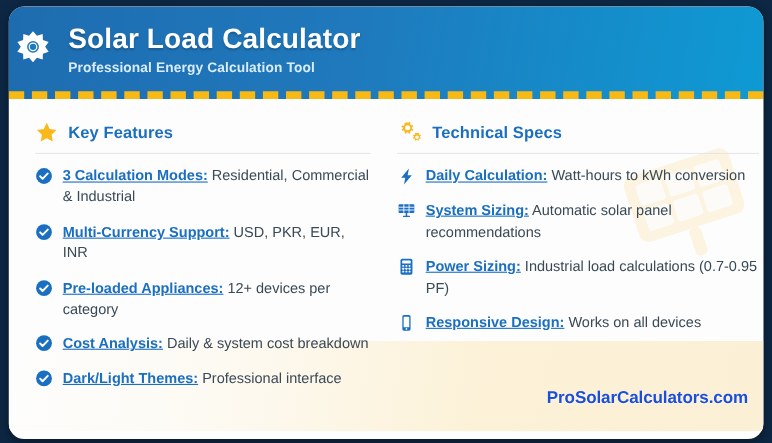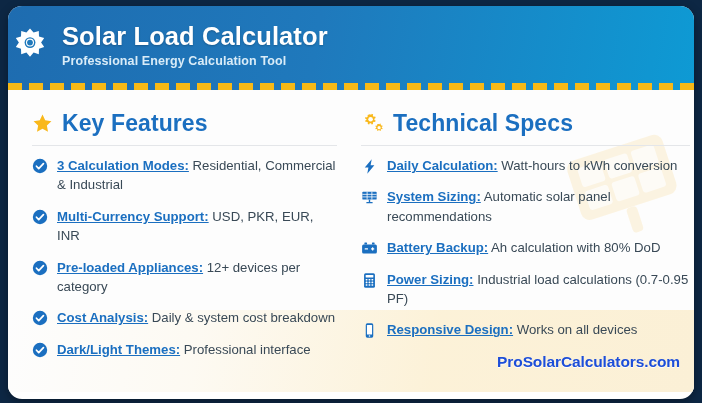--- a/index.html
+++ b/index.html
@@ -110,21 +110,21 @@
     align-items: center;
     gap: 9px;
     margin-bottom: 8px;
   }
 
   .section-icon { width: 21px; height: 21px; flex: 0 0 21px; }
   .section-icon.gears { width: 23px; height: 21px; flex: 0 0 23px; }
 
   .section-title {
     color: #1b6fc0;
-    font-size: 23px;
+    font-size: 15px;
     font-weight: bold;
     letter-spacing: 0.1px;
   }
 
   .rule {
     height: 1px;
     background: #e4e6e9;
     margin: 2px 0 10px 0;
   }
 
@@ -313,37 +313,20 @@
                 <line x1="7.2" y1="3.2" x2="7.2" y2="12.4"></line>
                 <line x1="12.8" y1="3.2" x2="12.8" y2="12.4"></line>
               </g>
             </svg>
           </span>
           <span class="feat-text"><span class="feat-label">System Sizing:</span><span> Automatic solar panel recommendations</span></span>
         </li>
         <li>
           <span class="bullet-icon">
             <svg viewBox="0 0 20 20" width="17" height="17">
-              <g fill="#1b6fc0">
-                <rect x="4.0" y="3.0" width="3.1" height="2.2" rx="0.6"></rect>
-                <rect x="12.9" y="3.0" width="3.1" height="2.2" rx="0.6"></rect>
-                <rect x="1.3" y="5.2" width="17.4" height="10.6" rx="1.8"></rect>
-              </g>
-              <g fill="#ffffff">
-                <rect x="4.3" y="9.6" width="4.0" height="1.6" rx="0.6"></rect>
-                <rect x="11.7" y="9.6" width="4.0" height="1.6" rx="0.6"></rect>
-                <rect x="12.9" y="8.4" width="1.6" height="4.0" rx="0.6"></rect>
-              </g>
-            </svg>
-          </span>
-          <span class="feat-text"><span class="feat-label">Battery Backup:</span><span> Ah calculation with 80% DoD</span></span>
-        </li>
-        <li>
-          <span class="bullet-icon">
-            <svg viewBox="0 0 20 20" width="17" height="17">
               <rect x="3.6" y="1.5" width="12.8" height="17" rx="1.8" fill="#1b6fc0"></rect>
               <rect x="5.5" y="3.4" width="9.0" height="3.2" rx="0.7" fill="#ffffff"></rect>
               <g fill="#ffffff">
                 <rect x="5.5" y="8.1" width="2.1" height="1.9" rx="0.5"></rect>
                 <rect x="8.9" y="8.1" width="2.1" height="1.9" rx="0.5"></rect>
                 <rect x="12.3" y="8.1" width="2.1" height="1.9" rx="0.5"></rect>
                 <rect x="5.5" y="11.2" width="2.1" height="1.9" rx="0.5"></rect>
                 <rect x="8.9" y="11.2" width="2.1" height="1.9" rx="0.5"></rect>
                 <rect x="12.3" y="11.2" width="2.1" height="1.9" rx="0.5"></rect>
                 <rect x="5.5" y="14.3" width="2.1" height="1.9" rx="0.5"></rect>

